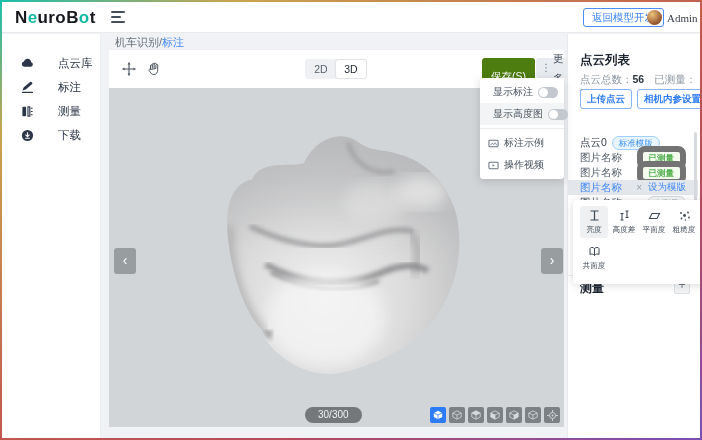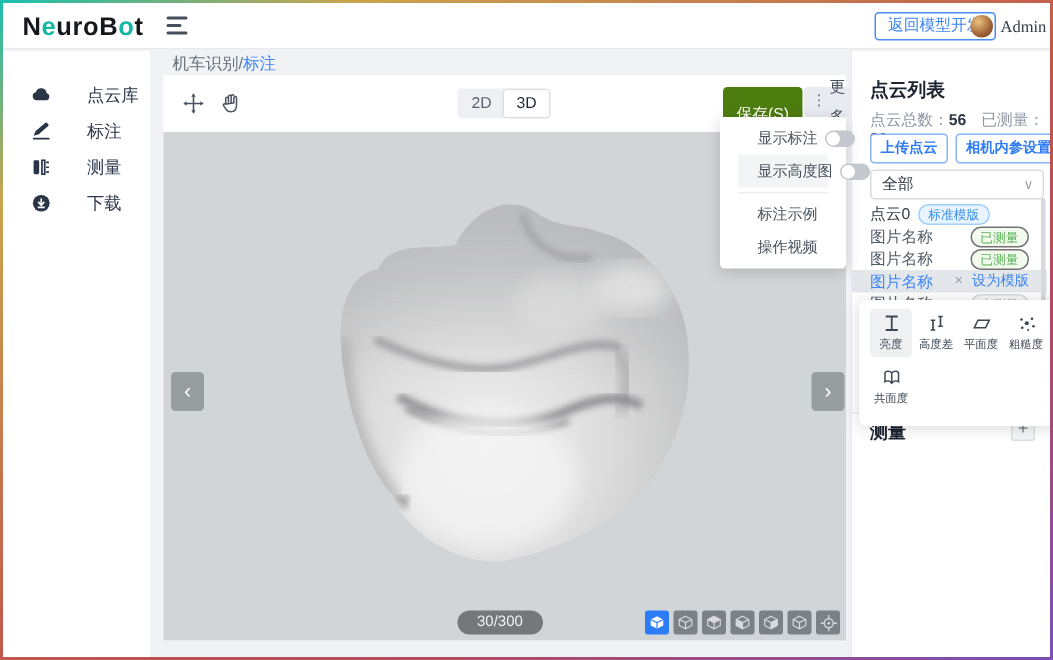--- a/index.html
+++ b/index.html
@@ -64,21 +64,21 @@
   .counter { position:absolute; left:196px; top:319px; height:16px; line-height:16px;
     padding:0 13px; border-radius:8px; background:rgba(95,99,103,.82); color:#f0f1f2;
     font-size:10px; }
   .cube-row { position:absolute; right:4px; top:319px; display:flex; gap:3px; }
   .cube-btn { width:16px; height:16px; border-radius:2px; background:#7c8186;
     display:flex; align-items:center; justify-content:center; cursor:pointer; }
   .cube-btn.active { background:#2b7cf6; }
 
   
   .menu { position:absolute; left:478px; top:76px; width:84px; background:#fff; z-index:9;
-    border-radius:3px; box-shadow:0 2px 10px rgba(0,0,0,.16); padding:3px 12px; }
+    border-radius:3px; box-shadow:0 2px 10px rgba(0,0,0,.16); padding:3px 0; }
   .menu-item { height:22px; display:flex; align-items:center; gap:5px; padding:0 8px;
     font-size:10px; color:#454f5b; cursor:pointer; white-space:nowrap; }
   .menu-item.hover { background:#f3f4f6; }
   .menu-divider { height:1px; background:#ededef; margin:3px 0; }
   .toggle { margin-left:auto; width:20px; height:11px; border-radius:6px; background:#c3c8cf;
     position:relative; flex:none; cursor:pointer; }
   .toggle i { position:absolute; left:1px; top:1px; width:9px; height:9px; border-radius:50%;
     background:#fff; }
 
   
@@ -91,21 +91,21 @@
   .p-btn { height:20px; line-height:18px; padding:0 6px; border:1px solid #86b4f8;
     color:#2e7cf6; background:#fff; font-size:9.5px; border-radius:3px; cursor:pointer; white-space:nowrap;font-weight:bold; }
   .select { position:absolute; left:12px; top:79px; width:116px; height:20px;
     border:1px solid #d7dbe0; border-radius:3px; font-size:10.5px; color:#323b46;
     line-height:18px; padding:0 7px; cursor:pointer; }
   .select .chev { position:absolute; right:6px; top:0; color:#9aa3ad; font-size:9px; }
   .group-row { position:absolute; left:12px; top:102px; display:flex; align-items:center; gap:5px; }
   .group-name { font-size:10.5px; color:#323b46; }
   .tag { font-size:8.5px; line-height:12px; padding:0 6px; border-radius:8px; white-space:nowrap; }
   .tag-blue { background:#e8f4ff; border:1px solid #9fd0fb; color:#3a8ff0; }
-  .tag-green { background:#f2fbee; border:1px solid #737373; color:#58b154; }
+  .tag-green { background:#f2fbee; border:6px solid #737373; color:#58b154;font-weight:bold; }
   .tag-gray { background:#f6f7f8; border:1px solid #d4d8dc; color:#a9b1ba; }
   .img-row { position:absolute; left:0; right:2px; height:15px; display:flex;
     align-items:center; padding:0 12px; cursor:pointer; }
   .img-name { font-size:10.5px; color:#525c68; }
   .img-row .tag { margin-left:auto; }
   .img-row.selected { background:#e3e7ec; }
   .img-row.selected .img-name { color:#3f86f5; }
   .row-close { margin-left:auto; color:#98a1ab; font-size:10px; }
   .row-action { color:#3f86f5; font-size:9.5px; margin-left:6px; }
   .scroll-thumb { position:absolute; right:3px; top:98px; width:3px; height:74px;
@@ -334,24 +334,20 @@
 
   <div class="panel">
     <div class="panel-title">点云列表</div>
     <div class="stats">
       <span>点云总数：</span><b>56</b><span>已测量：</span><b>30</b>
     </div>
     <div class="panel-btns">
       <button class="p-btn">上传点云</button>
       <button class="p-btn">相机内参设置</button>
     </div>
-    <div class="select">
-      <span>全部</span>
-      <span class="chev">∨</span>
-    </div>
     <div class="group-row">
       <span class="group-name">点云0</span>
       <span class="tag tag-blue">标准模版</span>
     </div>
 
     <div class="img-row" style="top:116px">
       <span class="img-name">图片名称</span>
       <span class="tag tag-green">已测量</span>
     </div>
     <div class="img-row" style="top:131px">

